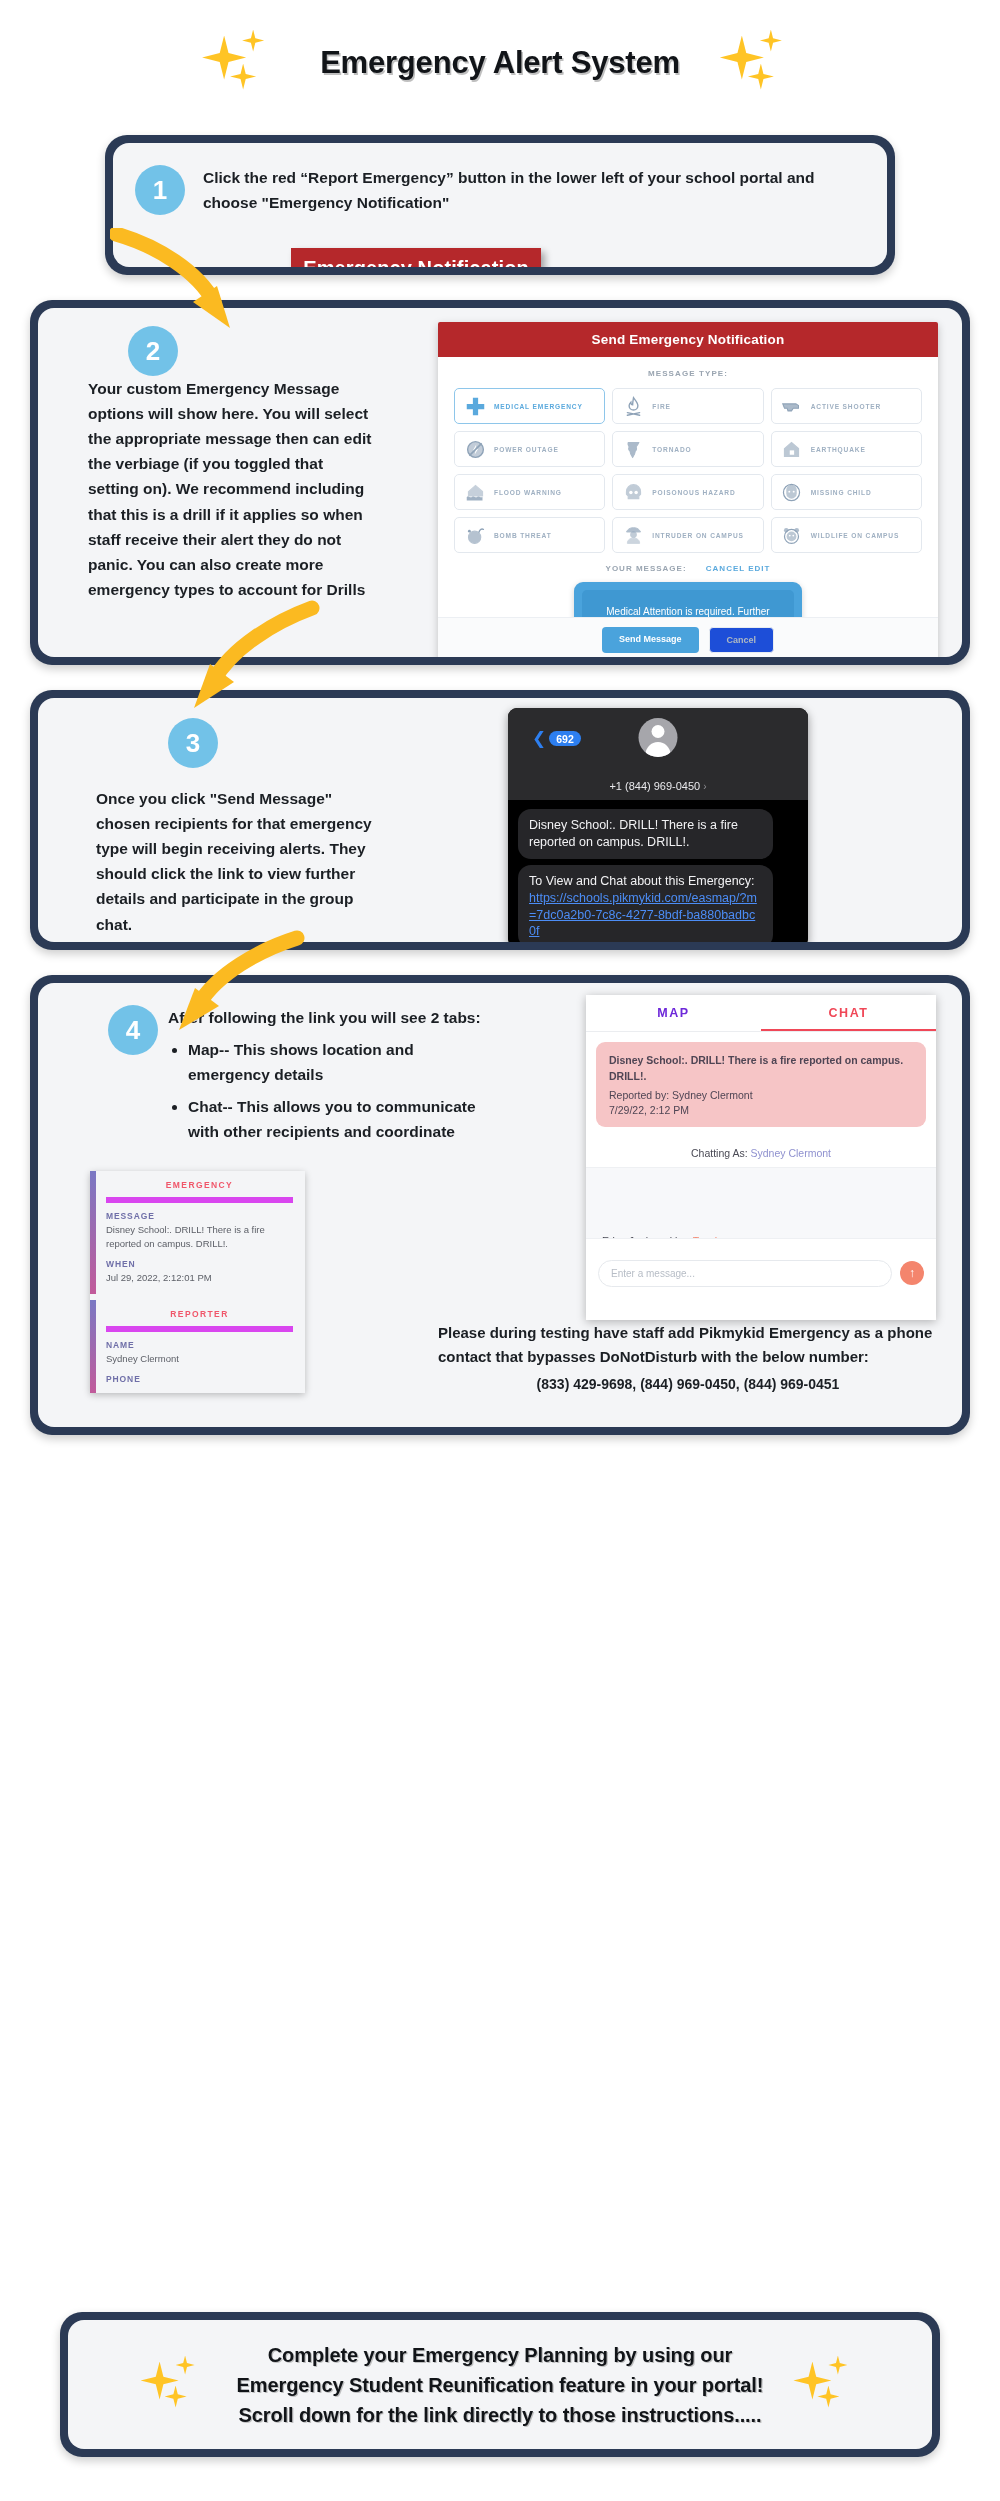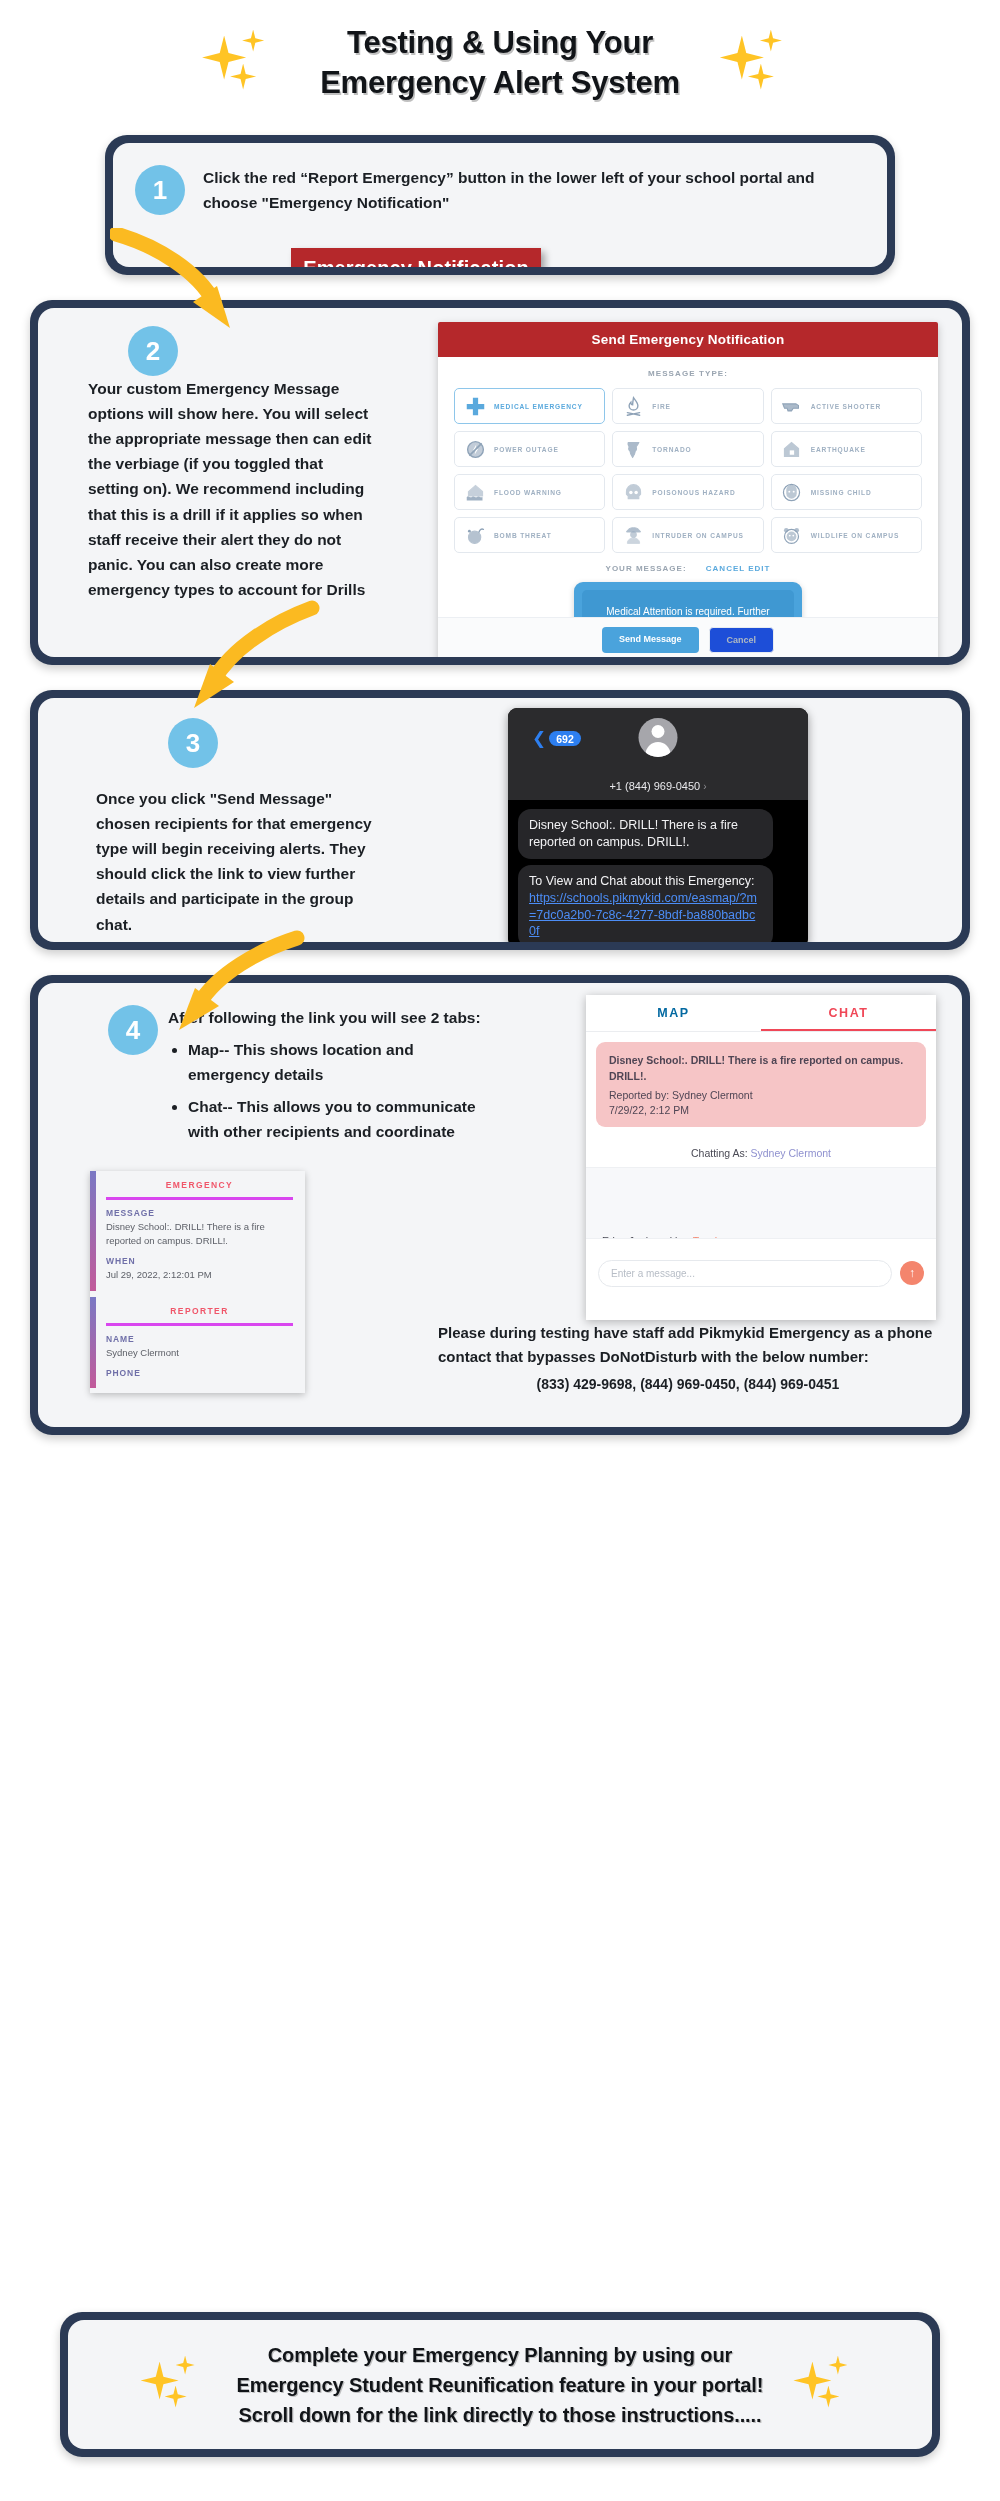--- a/index.html
+++ b/index.html
@@ -204,21 +204,21 @@
   
   .mapchat {
     position: absolute; left: 548px; top: 12px;
     width: 350px; height: 325px; background: #fff;
     box-shadow: 0 2px 9px rgba(0,0,0,0.27); overflow: hidden;
   }
   .mc-tabs { display: flex; border-bottom: 1px solid #ebedf0; }
   .mc-tab {
     flex: 1; text-align: center; padding: 11px 0 9px 0;
     font-size: 12.5px; font-weight: 700; letter-spacing: 1.6px;
-    color: #0369a1;
+    color: #6d28d9;
   }
   .mc-tab.active { color: #f04757; border-bottom: 2.5px solid #f04757; }
   .mc-alert {
     background: #f6c5c6; margin: 10px; border-radius: 9px;
     padding: 11px 13px; color: #4f4554;
   }
   .mc-alert .l1 { font-size: 10.5px; font-weight: 700; line-height: 1.5; }
   .mc-alert .l2 { font-size: 10.5px; margin-top: 4px; }
   .mc-alert .l3 { font-size: 10.5px; margin-top: 3px; }
   .mc-chatting {
@@ -263,21 +263,21 @@
   }
   .ed-panel { position: relative; background: #f4f5f7; padding: 9px 12px 10px 16px; }
   .ed-panel + .ed-panel { margin-top: 6px; }
   .ed-bar {
     position: absolute; left: 0; top: 0; bottom: 0; width: 6px;
     background: linear-gradient(#7a78c4, #c25a9a);
   }
   .ed-title {
     text-align: center; color: #f0566a; font-size: 8.5px;
     font-weight: 700; letter-spacing: 1.4px; padding-bottom: 7px;
-    border-bottom: 3px solid #d946ef; margin-bottom: 7px;
+    border-bottom: 6px solid #d946ef; margin-bottom: 7px;
   }
   .ed-label {
     color: #6f6fa8; font-size: 8.5px; font-weight: 700;
     letter-spacing: .9px; margin-top: 8px;
   }
   .ed-label:first-of-type { margin-top: 0; }
   .ed-value { color: #5d6068; font-size: 9.5px; line-height: 1.45; margin-top: 2px; }
 
   
   .note {
@@ -313,21 +313,20 @@
 </head>
 <body>
 
 <div class="header">
   <div class="sparkle-group">
     <span class="spk a"></span>
       <span class="spk b"></span>
       <span class="spk c"></span>
   </div>
   <div class="header-title">
-    <div>Testing &amp; Using Your</div>
     <div>Emergency Alert System</div>
   </div>
   <div class="sparkle-group">
     <span class="spk a"></span>
       <span class="spk b"></span>
       <span class="spk c"></span>
   </div>
 </div>
 
 <div class="card" id="step1">

